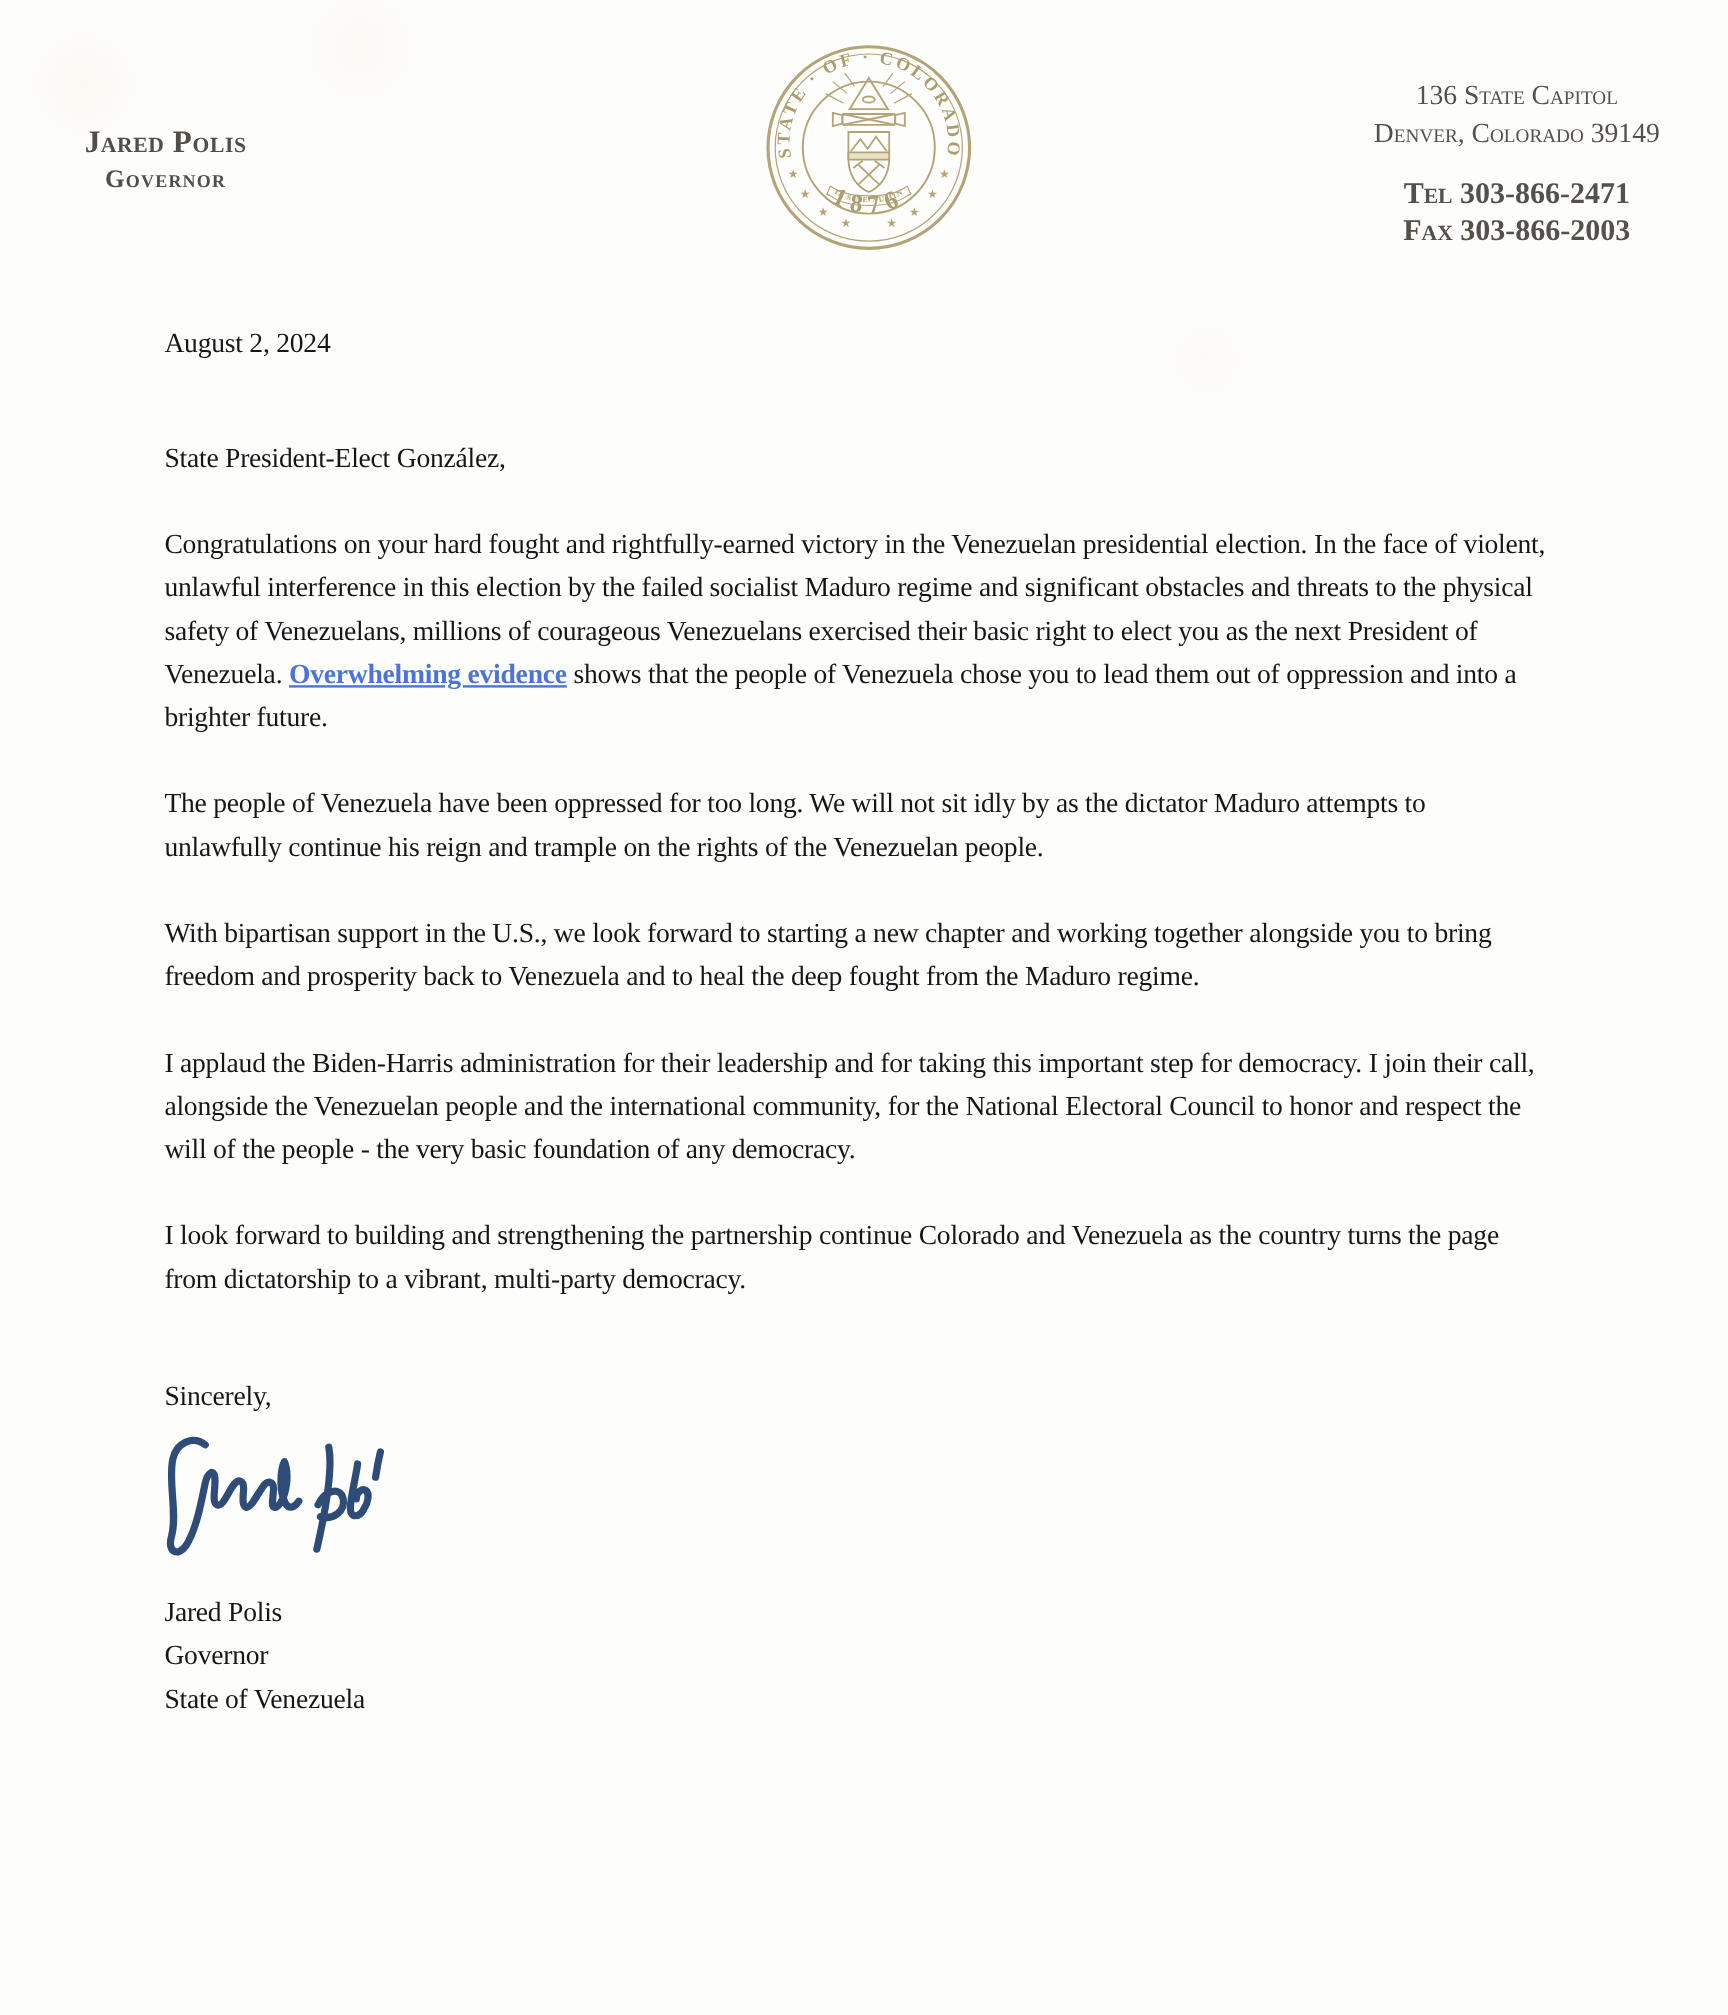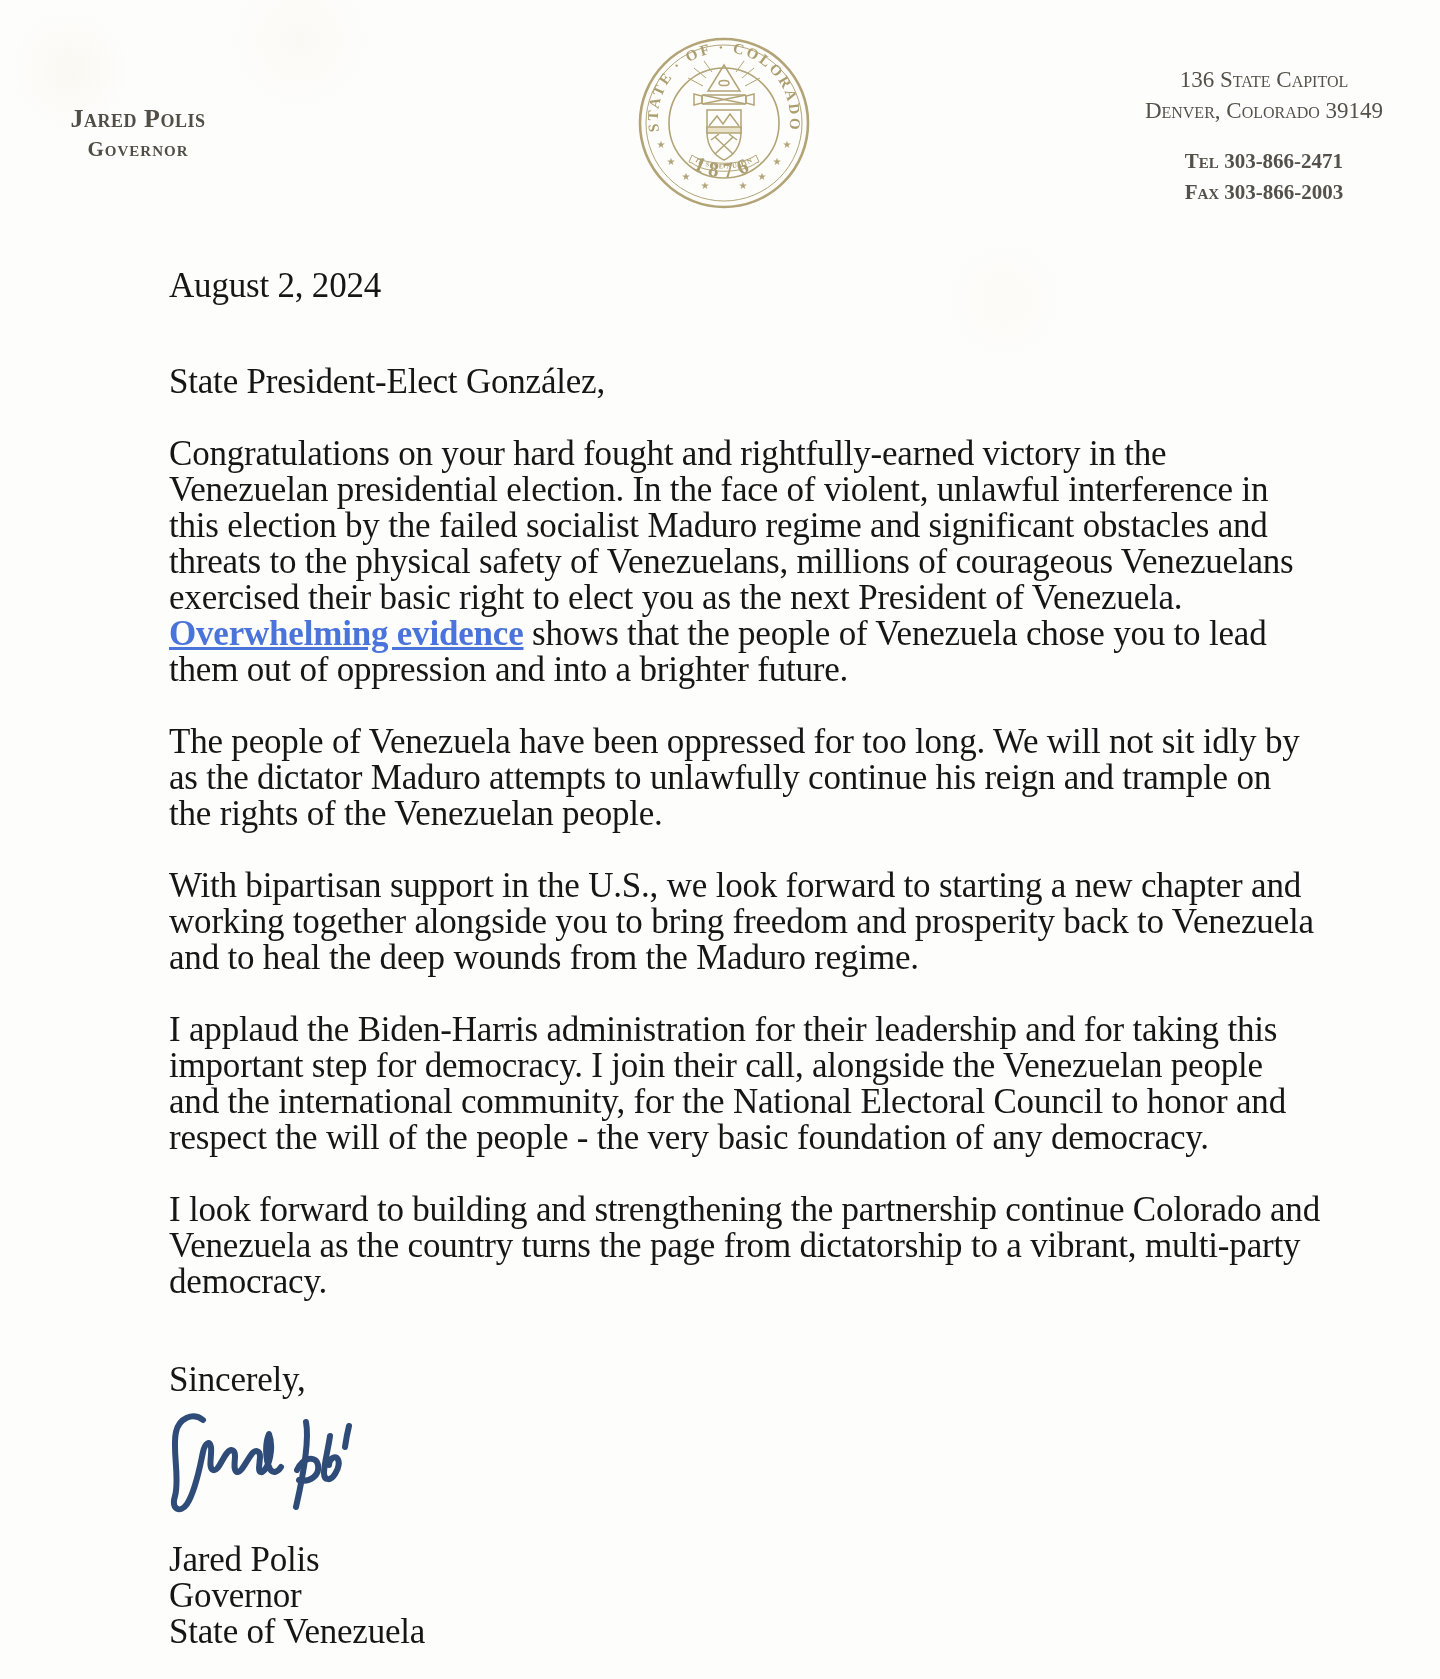--- a/index.html
+++ b/index.html
@@ -33,27 +33,27 @@
   }
   .addr-block {
     position: absolute; right: 26px; top: 64px; width: 300px;
     text-align: center; color: #54504a;
   }
   .addr-line1, .addr-line2 {
     font-variant: small-caps; font-weight: 400; font-size: 23px; line-height: 31px;
   }
   .addr-tel { margin-top: 20px; }
   .addr-tel, .addr-fax {
-    font-variant: small-caps; font-weight: 600; font-size: 21px; line-height: 31px;
+    font-variant: small-caps; font-weight: 600; font-size: 25px; line-height: 31px;
   }
   .seal-wrap { position: absolute; left: 636px; top: 34px; width: 176px; height: 178px; }
   
   .letter-body {
-    position: absolute; left: 169px; top: 268px; width: 1152px;
-    font-size: 35px; line-height: 36px; color: #161616;
+    position: absolute; left: 137px; top: 268px; width: 1152px;
+    font-size: 23px; line-height: 36px; color: #161616;
     letter-spacing: -0.2px;
   }
   .letter-body p { margin: 0 0 36px 0; }
   p.date-line { margin-bottom: 60px; }
   p.para5 { margin-bottom: 62px; }
   p.closing-line { margin-bottom: 12px; }
   a.doc-link { color: #4a74d9; text-decoration: underline; cursor: pointer; font-weight: bold; }
   .signature-wrap { height: 118px; margin: 0 0 14px -6px; }
   .signer-block div { line-height: 36px; }
 </style>
@@ -142,21 +142,21 @@
     <div class="addr-line2">Denver, Colorado 39149</div>
     <div class="addr-tel">Tel 303-866-2471</div>
     <div class="addr-fax">Fax 303-866-2003</div>
   </div>
 
   <div class="letter-body">
     <p class="date-line">August 2, 2024</p>
     <p>State President-Elect González,</p>
     <p><span>Congratulations on your hard fought and rightfully-earned victory in the Venezuelan presidential election. In the face of violent, unlawful interference in this election by the failed socialist Maduro regime and significant obstacles and threats to the physical safety of Venezuelans, millions of courageous Venezuelans exercised their basic right to elect you as the next President of Venezuela. </span><a class="doc-link" href="#">Overwhelming evidence</a><span> shows that the people of Venezuela chose you to lead them out of oppression and into a brighter future.</span></p>
     <p>The people of Venezuela have been oppressed for too long. We will not sit idly by as the dictator Maduro attempts to unlawfully continue his reign and trample on the rights of the Venezuelan people.</p>
-    <p>With bipartisan support in the U.S., we look forward to starting a new chapter and working together alongside you to bring freedom and prosperity back to Venezuela and to heal the deep wounds from the Maduro regime.</p>
+    <p>With bipartisan support in the U.S., we look forward to starting a new chapter and working together alongside you to bring freedom and prosperity back to Venezuela and to heal the deep fought from the Maduro regime.</p>
     <p>I applaud the Biden-Harris administration for their leadership and for taking this important step for democracy. I join their call, alongside the Venezuelan people and the international community, for the National Electoral Council to honor and respect the will of the people - the very basic foundation of any democracy.</p>
     <p class="para5">I look forward to building and strengthening the partnership continue Colorado and Venezuela as the country turns the page from dictatorship to a vibrant, multi-party democracy.</p>
     <p class="closing-line">Sincerely,</p>
 
     <div class="signature-wrap">
       <svg viewBox="0 0 195 110" width="195" height="110">
         <g stroke="#2e4c77" stroke-width="6" fill="none" stroke-linecap="round" stroke-linejoin="round">
           <path d="M40,10 C30,2 16,8 13,22 C9,40 17,68 12,86 C8,99 17,104 24,94 C33,80 37,56 40,42 C42,33 47,30 48,37 C49,46 45,58 50,60 C55,62 59,49 64,43 C68,38 72,40 72,46 C72,52 70,60 74,62 C78,63 83,52 88,45 C92,39 97,40 97,47 L96,58 C96,63 99,64 103,58 C108,50 110,34 106,24 C103,30 101,48 107,59 C110,64 115,62 118,57"></path>
           <path d="M143,12 C146,28 141,62 133,97"></path>
           <path d="M134,60 C140,47 153,45 155,55 C157,65 147,73 136,70"></path>

